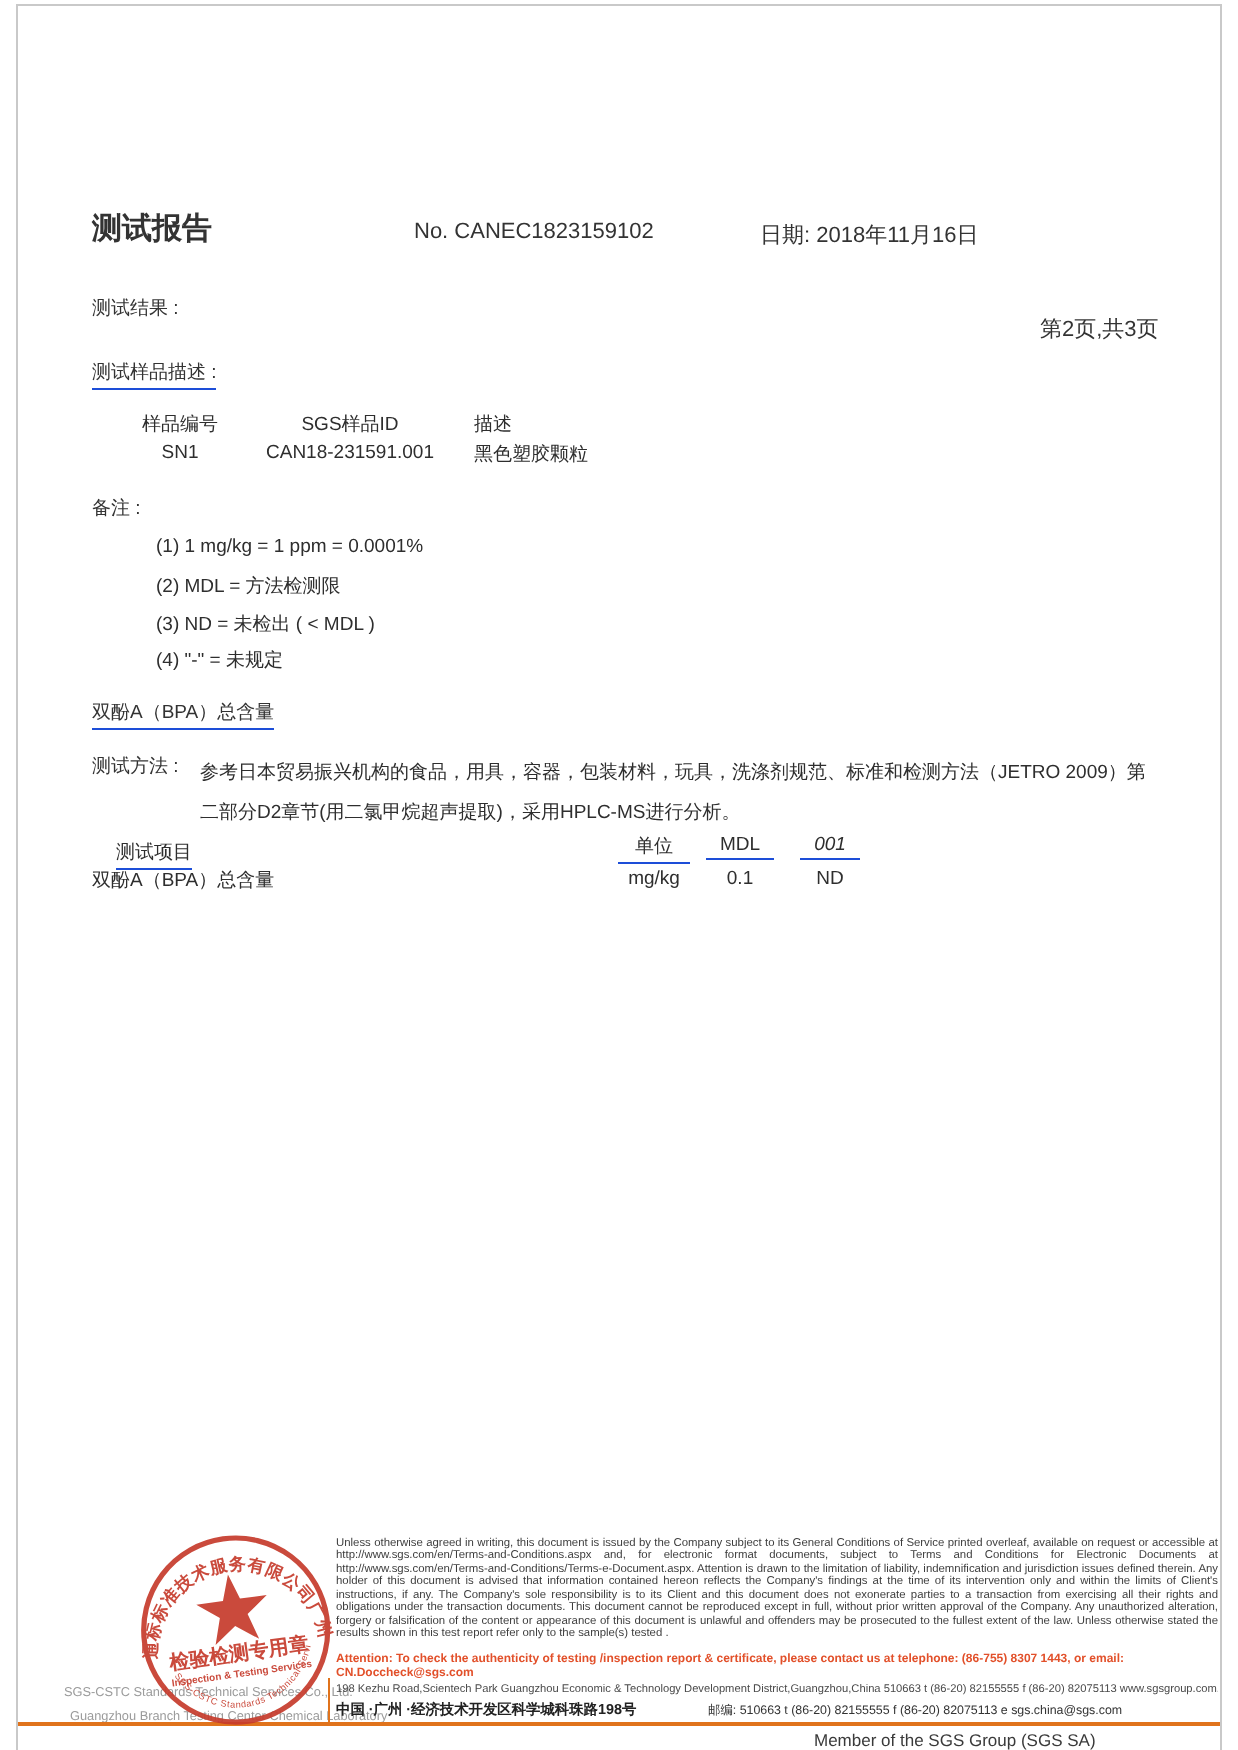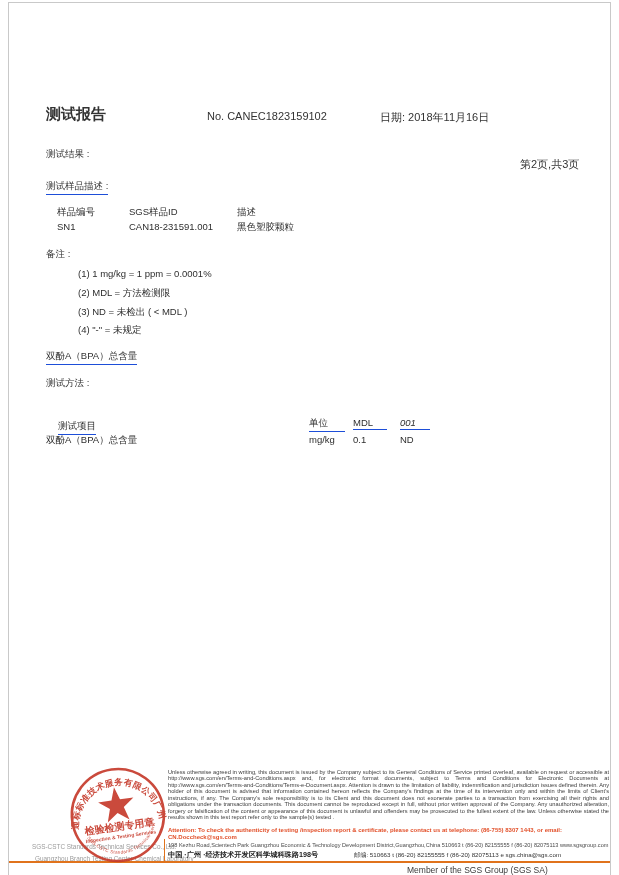--- a/index.html
+++ b/index.html
@@ -11,21 +11,21 @@
   
   .logo-text{font-weight:bold;color:#8b8f92;font-size:54px;letter-spacing:-2px;
              transform:scale(0.86,1);transform-origin:left top;line-height:1;}
   
   .doc-title{font-size:15px;font-weight:bold;color:#333;}
   .meta{font-size:11px;color:#333;}
   .label{font-size:9.5px;color:#333;}
   .b{font-weight:normal;}
   .u{border-bottom:1px solid #1d4ed8;padding-bottom:1px;}
   .small{font-size:9.5px;}
-  .center{text-align:left;}
+  .center{text-align:center;}
   .it{font-style:italic;}
   
   .legal{font-size:5.7px;line-height:6.45px;text-align:justify;color:#3d3d3d;}
   .attn{font-size:6px;line-height:7px;font-weight:bold;color:#e2502a;}
   .addr1{font-size:5.6px;color:#4a4a4a;white-space:nowrap;}
   .addr2cn{font-size:7.2px;font-weight:bold;color:#222;white-space:nowrap;}
   .addr2rest{font-size:6.2px;color:#333;white-space:nowrap;}
   .companyline{font-size:6.4px;color:#9b9b9b;white-space:nowrap;}
   .member{font-size:8.5px;color:#3a3a3a;}
   .rule{background:#e0731c;}
@@ -54,20 +54,21 @@
   </div>
 
   <div class="abs label" style="left:37px;top:245px;">备注 :</div>
   <div class="abs small" style="left:69px;top:265px;">(1) 1 mg/kg = 1 ppm = 0.0001%</div>
   <div class="abs small" style="left:69px;top:284px;">(2) MDL = 方法检测限</div>
   <div class="abs small" style="left:69px;top:303px;">(3) ND = 未检出 ( &lt; MDL )</div>
   <div class="abs small" style="left:69px;top:321px;">(4) "-" = 未规定</div>
 
   <div class="abs label b u" style="left:37px;top:347px;">双酚A（BPA）总含量</div>
   <div class="abs label" style="left:37px;top:374px;">测试方法 :</div>
+  <div class="abs small" style="left:91px;top:374px;width:477px;line-height:19.5px;">参考日本贸易振兴机构的食品，用具，容器，包装材料，玩具，洗涤剂规范、标准和检测方法（JETRO 2009）第二部分D2章节(用二氯甲烷超声提取)，采用HPLC-MS进行分析。</div>
 
   <div class="abs" style="left:0;top:414px;width:601px;">
     <div class="abs small b u" style="left:49px;top:3px;">测试项目</div>
     <div class="abs small b u center" style="left:300px;top:0;width:36px;">单位</div>
     <div class="abs small b u center" style="left:344px;top:0;width:34px;">MDL</div>
     <div class="abs small b u it center" style="left:391px;top:0;width:30px;">001</div>
     <div class="abs small" style="left:37px;top:17px;">双酚A（BPA）总含量</div>
     <div class="abs small center" style="left:300px;top:17px;width:36px;">mg/kg</div>
     <div class="abs small center" style="left:344px;top:17px;width:34px;">0.1</div>
     <div class="abs small center" style="left:391px;top:17px;width:30px;">ND</div>

